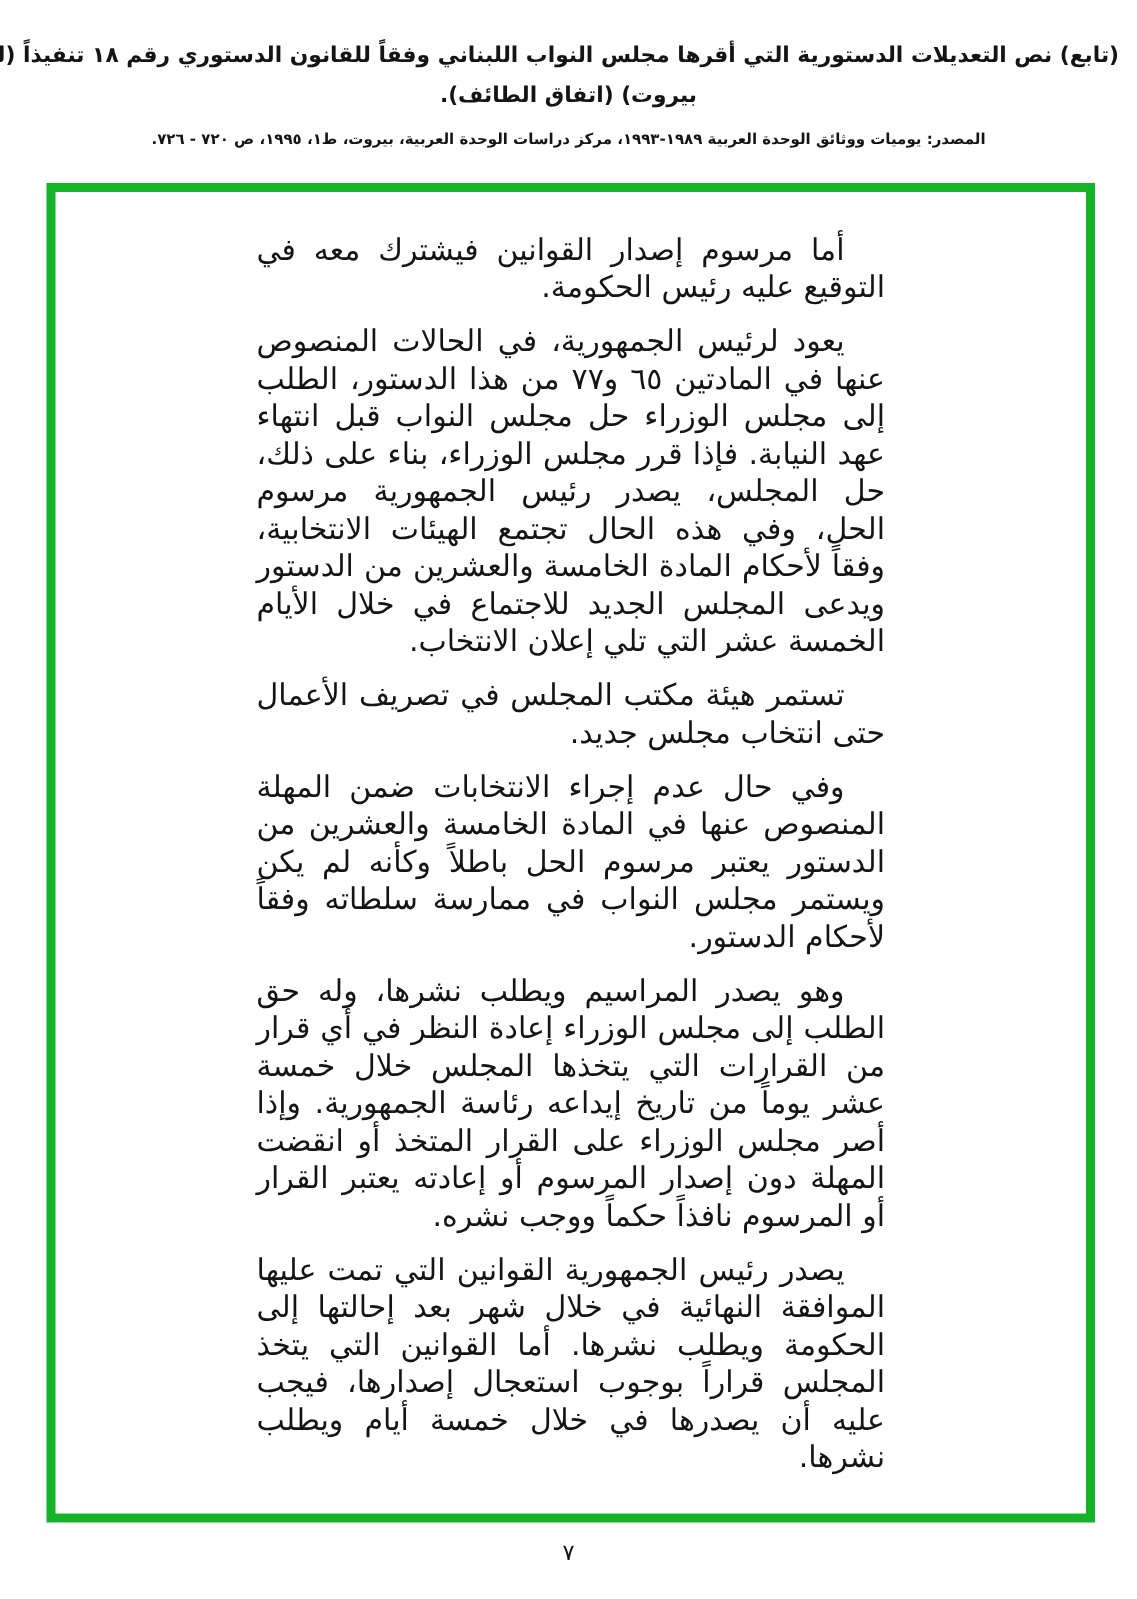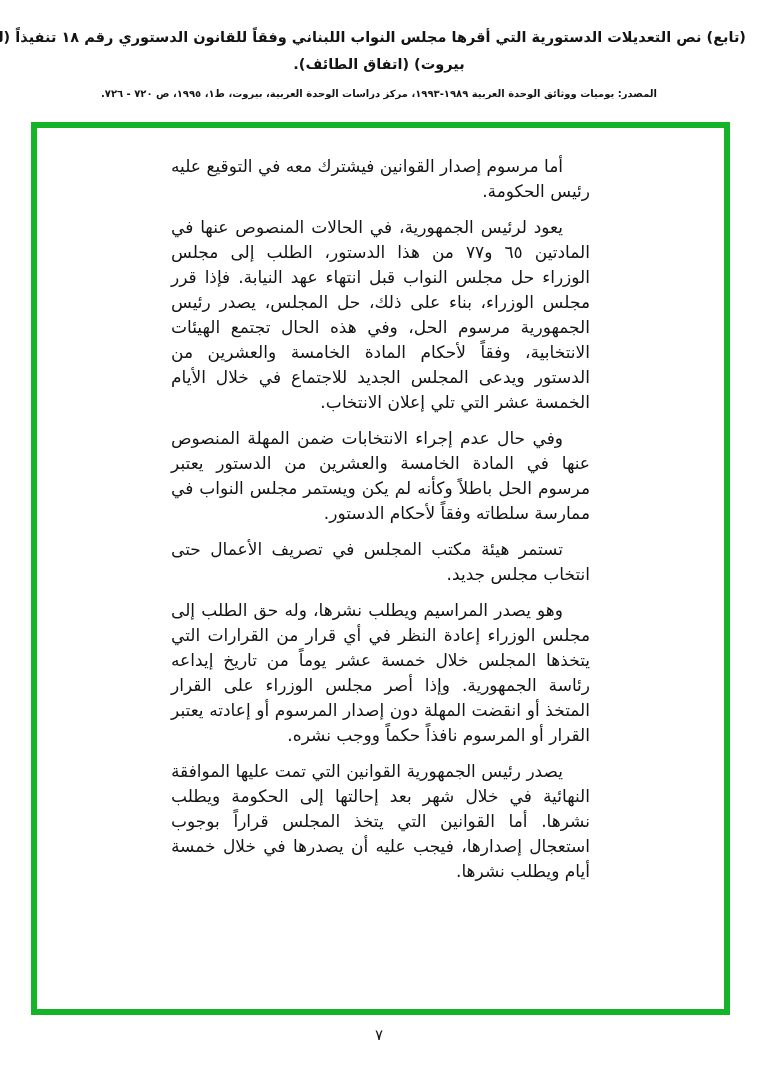--- a/index.html
+++ b/index.html
@@ -47,21 +47,21 @@
     border-width: 6px;
     padding: 26px 134px 0 134px;
     background: #ffffff;
     overflow: hidden;
   }
   .text-col {
     direction: rtl;
   }
   .para {
     margin: 0 0 11px 0;
-    font-size: 17px;
+    font-size: 20px;
     line-height: 25px;
     text-align: justify;
     text-indent: 27px;
   }
   .article-heading {
     margin: 0 0 11px 0;
     font-size: 16.5px;
     line-height: 25px;
     text-align: right;
     text-indent: 14px;
@@ -84,22 +84,22 @@
   <header class="doc-header">
     <div class="title-line">(تابع) نص التعديلات الدستورية التي أقرها مجلس النواب اللبناني وفقاً للقانون الدستوري رقم ١٨ تنفيذاً (لوثيقة الوفاق</div>
     <div class="title-line">بيروت) (اتفاق الطائف).</div>
     <div class="source-line">المصدر: يوميات ووثائق الوحدة العربية ١٩٨٩-١٩٩٣، مركز دراسات الوحدة العربية، بيروت، ط١، ١٩٩٥، ص ٧٢٠ - ٧٢٦.</div>
   </header>
 
   <div class="green-box" style="border-color:#15b428">
     <div class="text-col">
       <p class="para">أما مرسوم إصدار القوانين فيشترك معه في التوقيع عليه رئيس الحكومة.</p>
       <p class="para">يعود لرئيس الجمهورية، في الحالات المنصوص عنها في المادتين ٦٥ و٧٧ من هذا الدستور، الطلب إلى مجلس الوزراء حل مجلس النواب قبل انتهاء عهد النيابة. فإذا قرر مجلس الوزراء، بناء على ذلك، حل المجلس، يصدر رئيس الجمهورية مرسوم الحل، وفي هذه الحال تجتمع الهيئات الانتخابية، وفقاً لأحكام المادة الخامسة والعشرين من الدستور ويدعى المجلس الجديد للاجتماع في خلال الأيام الخمسة عشر التي تلي إعلان الانتخاب.</p>
+      <p class="para">تستمر هيئة مكتب المجلس في تصريف الأعمال حتى انتخاب مجلس جديد.</p>
       <p class="para">وفي حال عدم إجراء الانتخابات ضمن المهلة المنصوص عنها في المادة الخامسة والعشرين من الدستور يعتبر مرسوم الحل باطلاً وكأنه لم يكن ويستمر مجلس النواب في ممارسة سلطاته وفقاً لأحكام الدستور.</p>
-      <p class="para">تستمر هيئة مكتب المجلس في تصريف الأعمال حتى انتخاب مجلس جديد.</p>
       <p class="para">وهو يصدر المراسيم ويطلب نشرها، وله حق الطلب إلى مجلس الوزراء إعادة النظر في أي قرار من القرارات التي يتخذها المجلس خلال خمسة عشر يوماً من تاريخ إيداعه رئاسة الجمهورية. وإذا أصر مجلس الوزراء على القرار المتخذ أو انقضت المهلة دون إصدار المرسوم أو إعادته يعتبر القرار أو المرسوم نافذاً حكماً ووجب نشره.</p>
       <p class="para">يصدر رئيس الجمهورية القوانين التي تمت عليها الموافقة النهائية في خلال شهر بعد إحالتها إلى الحكومة ويطلب نشرها. أما القوانين التي يتخذ المجلس قراراً بوجوب استعجال إصدارها، فيجب عليه أن يصدرها في خلال خمسة أيام ويطلب نشرها.</p>
     </div>
   </div>
 
   <div class="page-number">٧</div>
 
 </div>
 
 </body></html>

